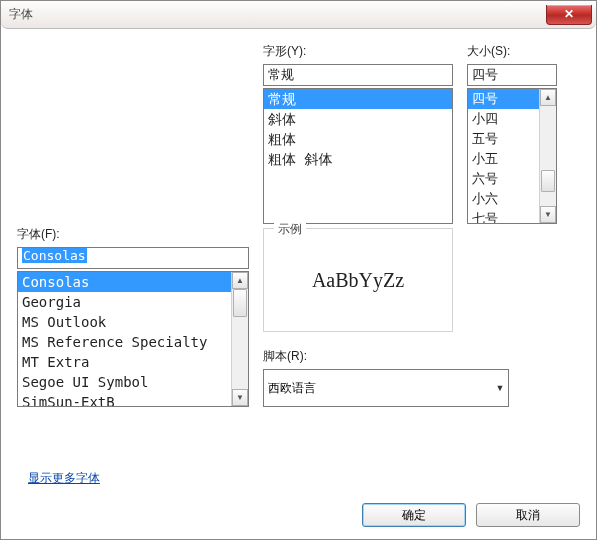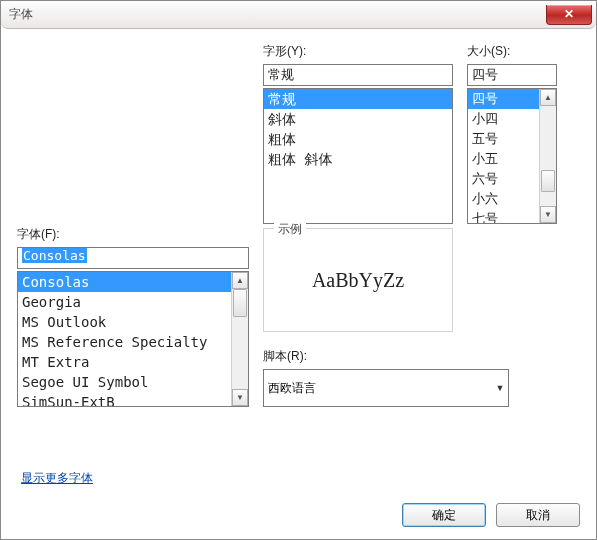--- a/index.html
+++ b/index.html
@@ -162,35 +162,35 @@
     cursor: default;
   }
   .combo .arrow {
     width: 16px;
     text-align: center;
     font-size: 9px;
     color: #333;
   }
   .more-link {
     position: absolute;
-    left: 20px;
+    left: 27px;
     bottom: 52px;
     color: #0645ad;
     text-decoration: underline;
     cursor: pointer;
   }
   .btn-row {
     position: absolute;
     right: 16px;
     bottom: 12px;
     display: flex;
     gap: 10px;
   }
   .btn {
-    width: 84px;
+    width: 104px;
     height: 24px;
     background: linear-gradient(#fdfdfd, #e7e7e7);
     border: 1px solid #8a8a8a;
     border-radius: 3px;
     display: flex;
     align-items: center;
     justify-content: center;
     cursor: default;
     font-size: 12px;
   }

